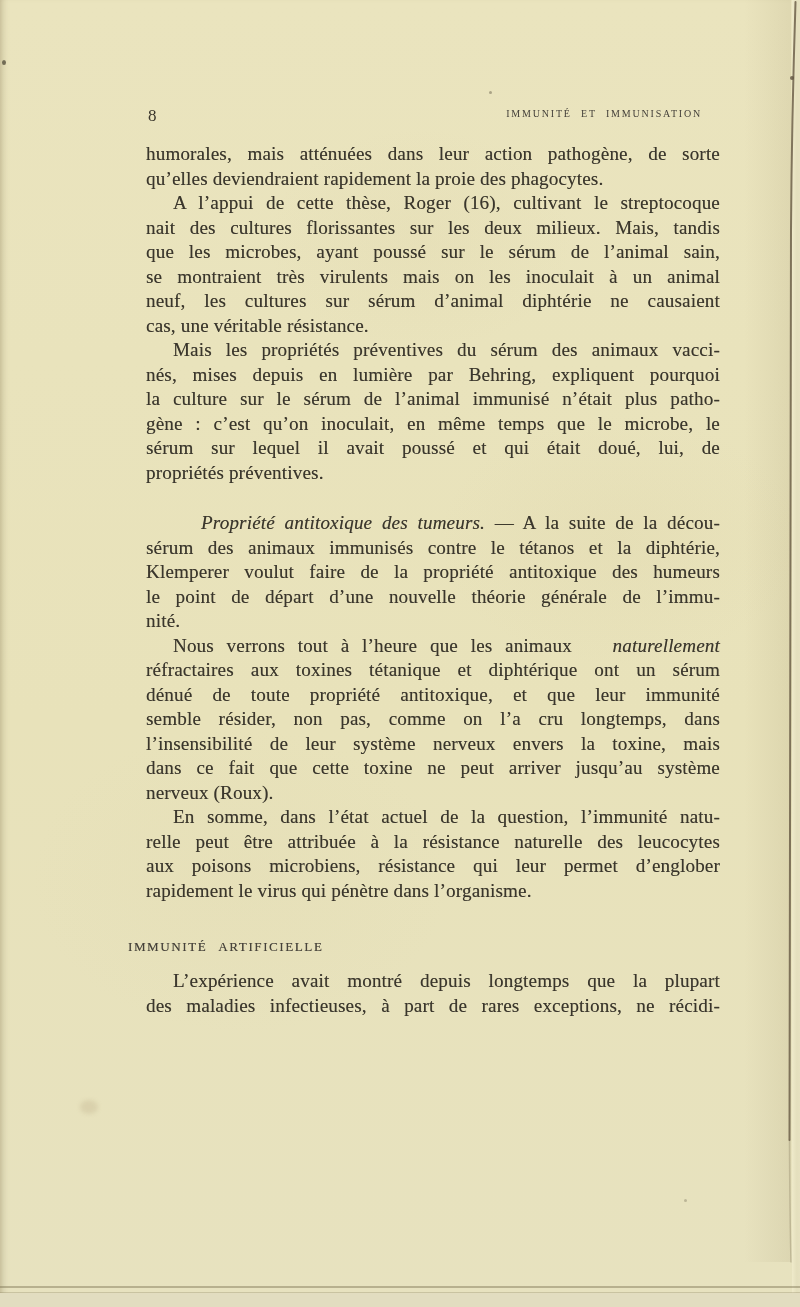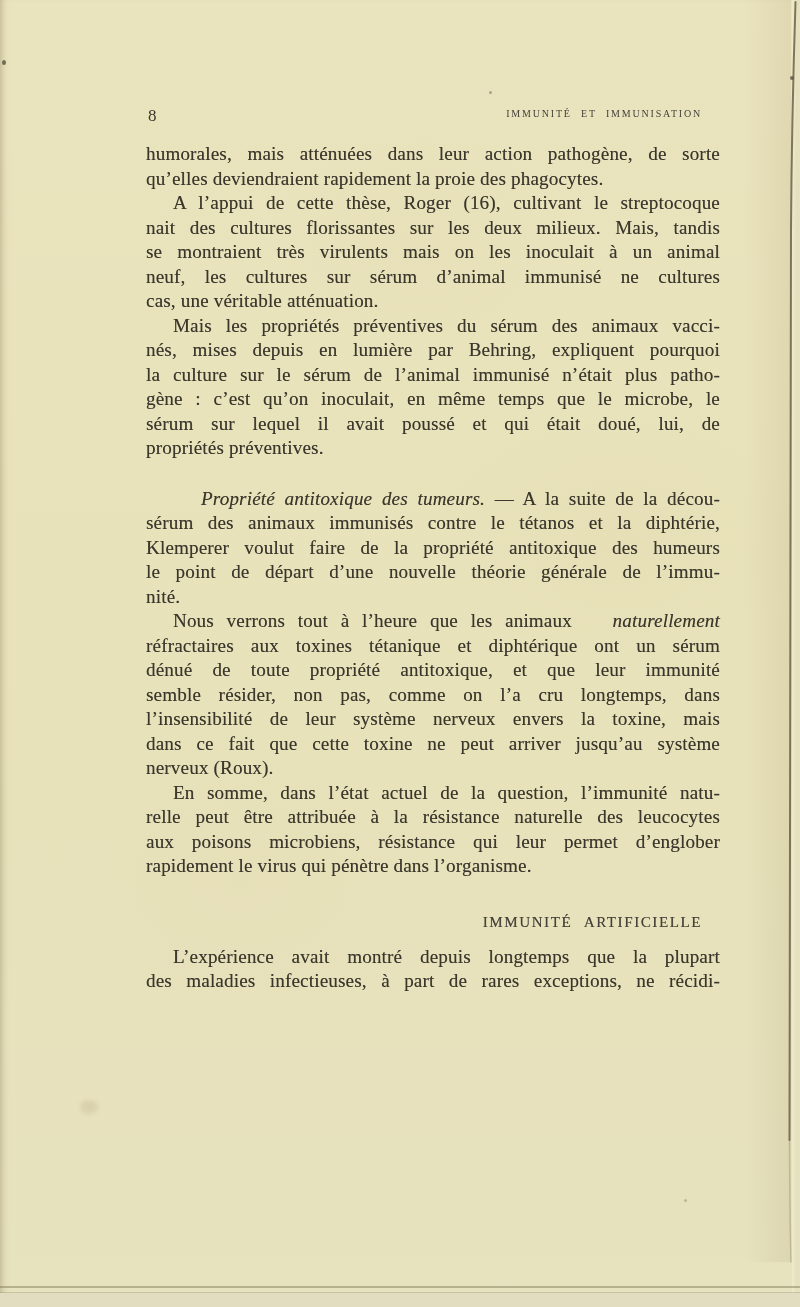--- a/index.html
+++ b/index.html
@@ -56,21 +56,21 @@
     font-size:19px;line-height:24.5px;letter-spacing:.2px;
     text-shadow:.2px .2px .3px rgba(56,52,42,0.5);
   }
   .paragraph{margin:0;}
   .line{text-align:justify;text-align-last:justify;white-space:normal;}
   .line.line-end{text-align-last:left;}
   .line.line-indent{padding-left:27px;}
   .italic{font-style:italic;margin-left:28px;}
   .section-heading{
     margin:35px 0 0 0;height:17px;line-height:17px;
-    font-size:15px;font-weight:normal;text-align:right;transform:translateX(-18px);
+    font-size:13px;font-weight:normal;text-align:left;transform:translateX(-18px);
     letter-spacing:1.6px;word-spacing:7px;color:#45413a;
   }
   .body-bottom{margin-top:14px;}
 </style>
 </head>
 <body>
 
 <div class="scan">
 
   <div class="shade-right"></div>
@@ -100,23 +100,24 @@
 
     <div class="body-text">
       <div>
           <div class="paragraph">
             <div class="line"><span>humorales, mais atténuées dans leur action pathogène, de sorte</span></div>
             <div class="line line-end"><span>qu’elles deviendraient rapidement la proie des phagocytes.</span></div>
           </div>
           <div class="paragraph">
             <div class="line line-indent"><span>A l’appui de cette thèse, Roger (16), cultivant le streptocoque</span></div>
             <div class="line"><span>nait des cultures florissantes sur les deux milieux. Mais, tandis</span></div>
+            <div class="line"><span>que les microbes, ayant poussé sur le sérum de l’animal sain,</span></div>
             <div class="line"><span>se montraient très virulents mais on les inoculait à un animal</span></div>
-            <div class="line"><span>neuf, les cultures sur sérum d’animal immunisé ne cultures</span></div>
-            <div class="line line-end"><span>cas, une véritable atténuation.</span></div>
+            <div class="line"><span>neuf, les cultures sur sérum d’animal diphtérie ne causaient</span></div>
+            <div class="line line-end"><span>cas, une véritable résistance.</span></div>
           </div>
           <div class="paragraph">
             <div class="line line-indent"><span>Mais les propriétés préventives du sérum des animaux vacci-</span></div>
             <div class="line"><span>nés, mises depuis en lumière par Behring, expliquent pourquoi</span></div>
             <div class="line"><span>la culture sur le sérum de l’animal immunisé n’était plus patho-</span></div>
             <div class="line"><span>gène : c’est qu’on inoculait, en même temps que le microbe, le</span></div>
             <div class="line"><span>sérum sur lequel il avait poussé et qui était doué, lui, de</span></div>
             <div class="line line-end"><span>propriétés préventives.</span></div>
           </div>
           <div class="paragraph" style="margin-top: 26px;">

